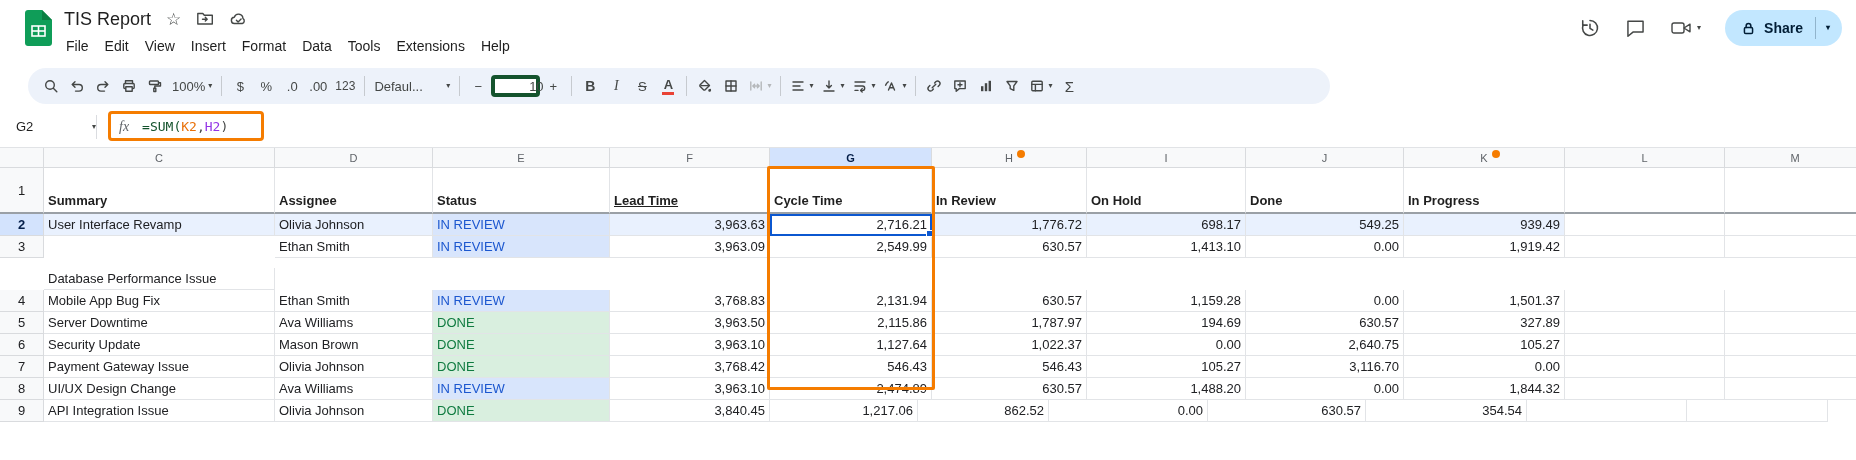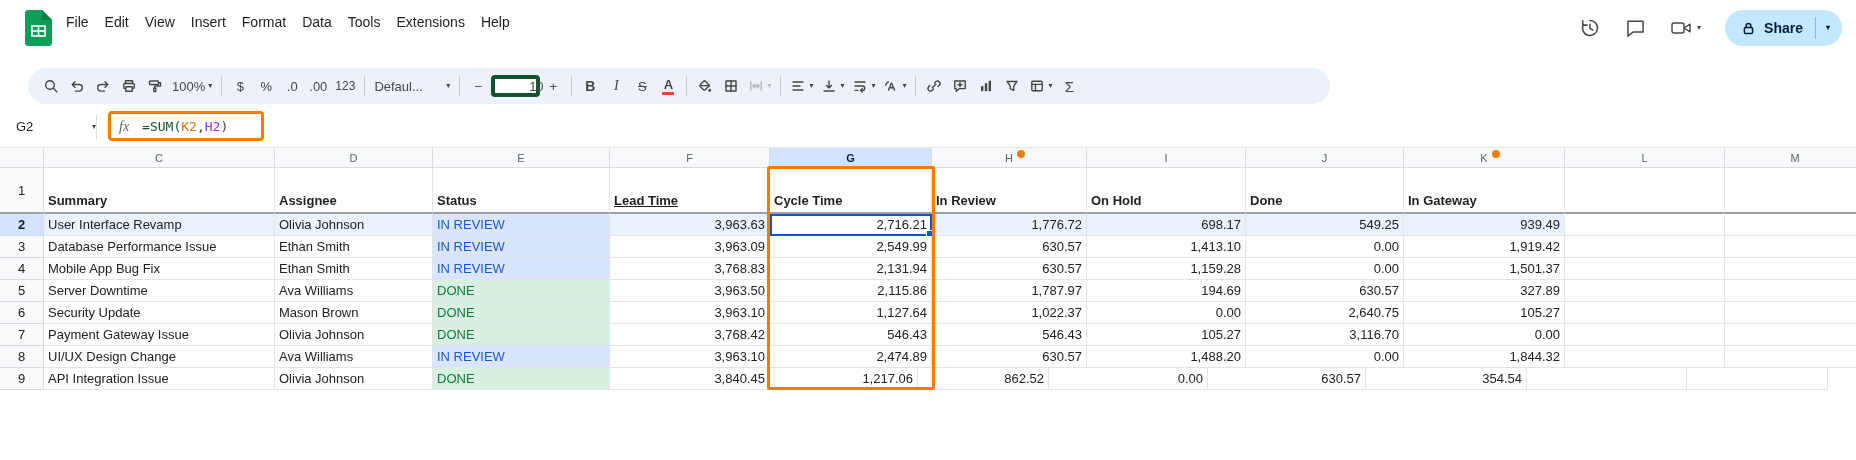--- a/index.html
+++ b/index.html
@@ -81,20 +81,36 @@
         <path d="M17 0 H3 C1.3 0 0 1.3 0 3 v30 c0 1.7 1.3 3 3 3 h21 c1.7 0 3-1.3 3-3 V10 Z" fill="#0f9d58"></path>
         <path d="M17 0 l10 10 h-10 z" fill="#0b8043"></path>
         <g stroke="#fff" stroke-width="1.6" fill="none">
           <rect x="7" y="16" width="13" height="10"></rect>
           <line x1="7" y1="21" x2="20" y2="21"></line>
           <line x1="13.5" y1="16" x2="13.5" y2="26"></line>
         </g>
       </svg>
     </div>
     <div class="title-area">
+      <div class="title-row">
+        <span class="doc-title">TIS Report</span>
+        <span class="title-icon">☆</span>
+        <span class="title-icon">
+          <svg class="ic" width="18" height="18" viewBox="0 0 18 18">
+              <path d="M1.8 3.5 h5 l1.5 1.8 h8 V14 h-14.5 Z"></path>
+              <path d="M6.5 9.2 h4.6 M9.3 7.3 l1.9 1.9 -1.9 1.9"></path>
+            </svg>
+        </span>
+        <span class="title-icon">
+          <svg class="ic" width="19" height="18" viewBox="0 0 18 18">
+              <path d="M5.2 13.5 a3.1 3.1 0 0 1 -.4 -6.2 4.4 4.4 0 0 1 8.6 1 2.9 2.9 0 0 1 -.6 5.2 Z"></path>
+              <path d="M6.9 10.2 l1.7 1.7 3 -3"></path>
+            </svg>
+        </span>
+      </div>
       <nav class="menubar" id="menubar">
           <span class="menu-item">File</span>
           <span class="menu-item">Edit</span>
           <span class="menu-item">View</span>
           <span class="menu-item">Insert</span>
           <span class="menu-item">Format</span>
           <span class="menu-item">Data</span>
           <span class="menu-item">Tools</span>
           <span class="menu-item">Extensions</span>
           <span class="menu-item">Help</span>
@@ -349,41 +365,41 @@
         <div class="g-row row1">
           <div class="gcell gutter">1</div>
           <div class="gcell" style="width: 231px;">Summary</div>
           <div class="gcell" style="width: 158px;">Assignee</div>
           <div class="gcell" style="width: 177px;">Status</div>
           <div class="gcell" style="width: 160px; text-decoration: underline;">Lead Time</div>
           <div class="gcell" style="width: 162px;">Cycle Time</div>
           <div class="gcell" style="width: 155px;">In Review</div>
           <div class="gcell" style="width: 159px;">On Hold</div>
           <div class="gcell" style="width: 158px;">Done</div>
-          <div class="gcell" style="width: 161px;">In Gateway</div>
+          <div class="gcell" style="width: 161px;">In Progress</div>
           <div class="gcell" style="width: 160px;"></div>
           <div class="gcell" style="width: 141px;"></div>
         </div>
         <div class="g-row drow">
           <div class="gcell gutter sel-head">2</div>
           <div class="gcell row-tint" style="width: 231px;">User Interface Revamp</div>
           <div class="gcell row-tint" style="width: 158px;">Olivia Johnson</div>
           <div class="gcell" style="width: 177px; background: rgb(216, 229, 252); color: rgb(28, 87, 207);">IN REVIEW</div>
           <div class="gcell num row-tint" style="width: 160px;">3,963.63</div>
           <div class="gcell num" style="width: 162px;">2,716.21</div>
           <div class="gcell num row-tint" style="width: 155px;">1,776.72</div>
           <div class="gcell num row-tint" style="width: 159px;">698.17</div>
           <div class="gcell num row-tint" style="width: 158px;">549.25</div>
           <div class="gcell num row-tint" style="width: 161px;">939.49</div>
           <div class="gcell" style="width: 160px;"></div>
           <div class="gcell" style="width: 141px;"></div>
         </div>
         <div class="g-row drow">
           <div class="gcell gutter">3</div>
-          <div class="gcell" style="width: 231px;">Database Performance Issue</div>
+          <div class="gcell" style="width: 231px; margin-top: 32px;">Database Performance Issue</div>
           <div class="gcell" style="width: 158px;">Ethan Smith</div>
           <div class="gcell" style="width: 177px; background: rgb(216, 229, 252); color: rgb(28, 87, 207);">IN REVIEW</div>
           <div class="gcell num" style="width: 160px;">3,963.09</div>
           <div class="gcell num" style="width: 162px;">2,549.99</div>
           <div class="gcell num" style="width: 155px;">630.57</div>
           <div class="gcell num" style="width: 159px;">1,413.10</div>
           <div class="gcell num" style="width: 158px;">0.00</div>
           <div class="gcell num" style="width: 161px;">1,919.42</div>
           <div class="gcell" style="width: 160px;"></div>
           <div class="gcell" style="width: 141px;"></div>

